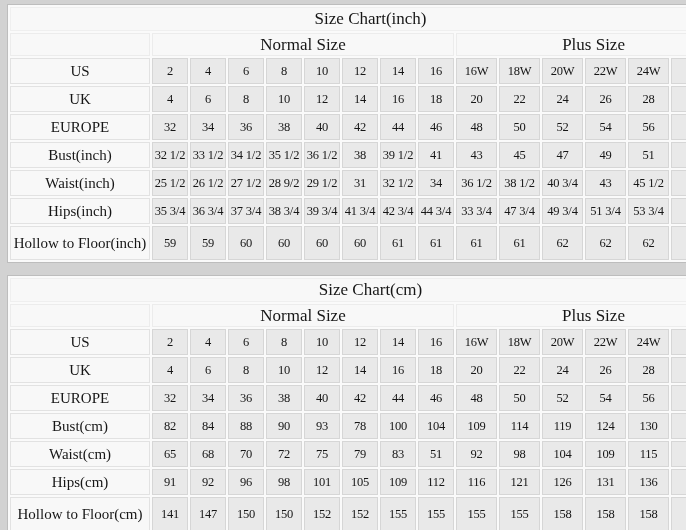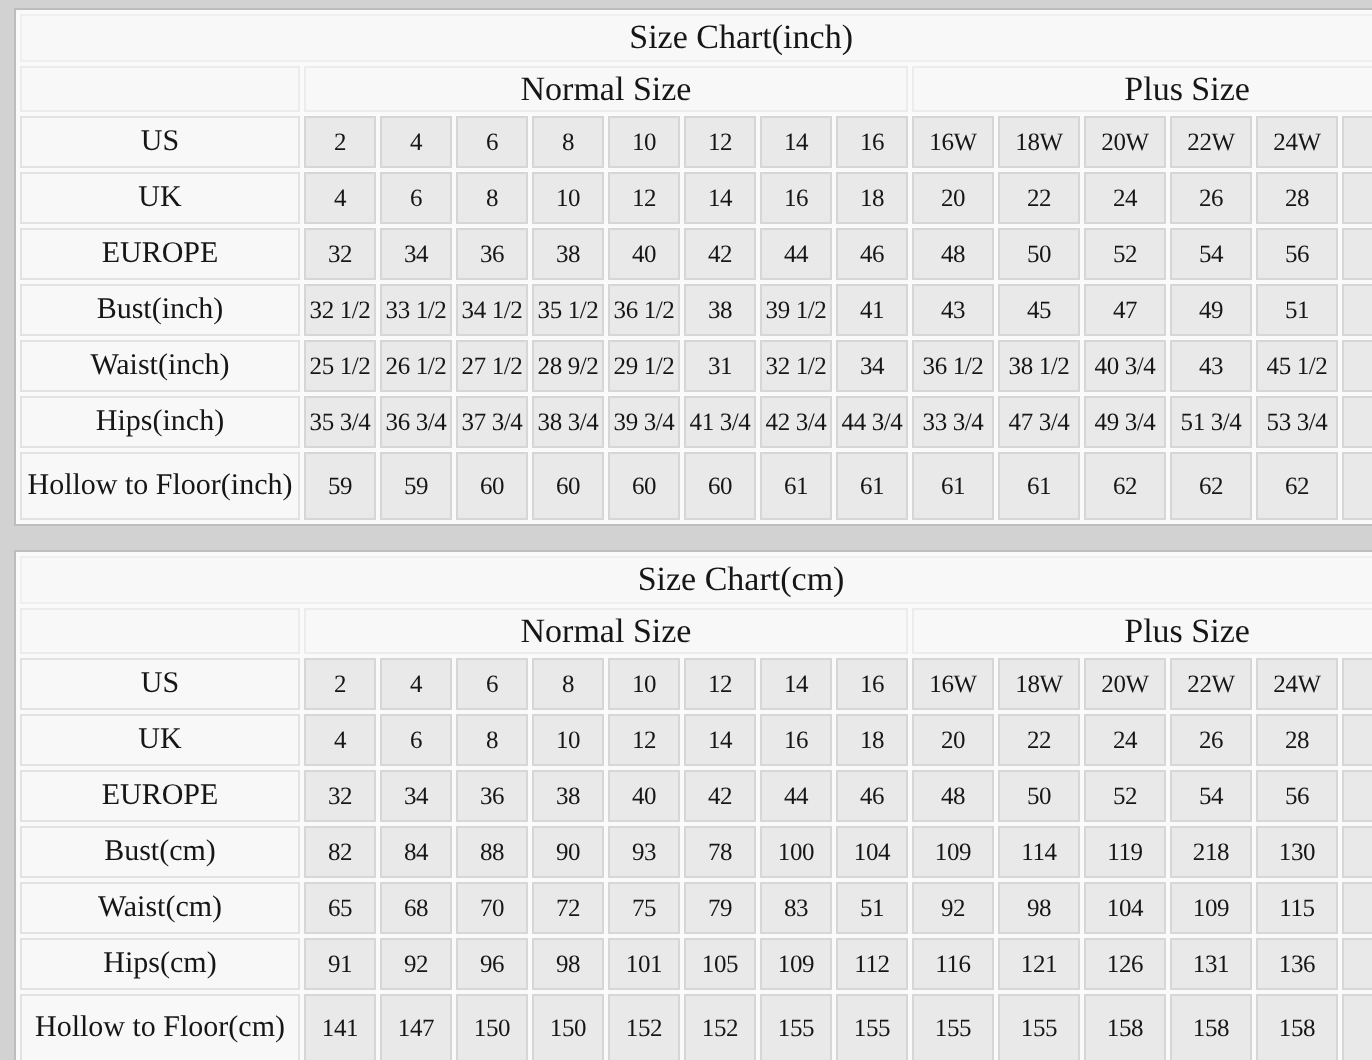--- a/index.html
+++ b/index.html
@@ -303,21 +303,21 @@
           <td class="cell data-cell">84</td>
           <td class="cell data-cell">88</td>
           <td class="cell data-cell">90</td>
           <td class="cell data-cell">93</td>
           <td class="cell data-cell">78</td>
           <td class="cell data-cell">100</td>
           <td class="cell data-cell">104</td>
           <td class="cell data-cell">109</td>
           <td class="cell data-cell">114</td>
           <td class="cell data-cell">119</td>
-          <td class="cell data-cell">218</td>
+          <td class="cell data-cell">124</td>
           <td class="cell data-cell">130</td>
           <td class="cell data-cell">135</td>
         </tr>
         <tr>
           <th class="cell label-cell">Waist(cm)</th>
           <td class="cell data-cell">65</td>
           <td class="cell data-cell">68</td>
           <td class="cell data-cell">70</td>
           <td class="cell data-cell">72</td>
           <td class="cell data-cell">75</td>

